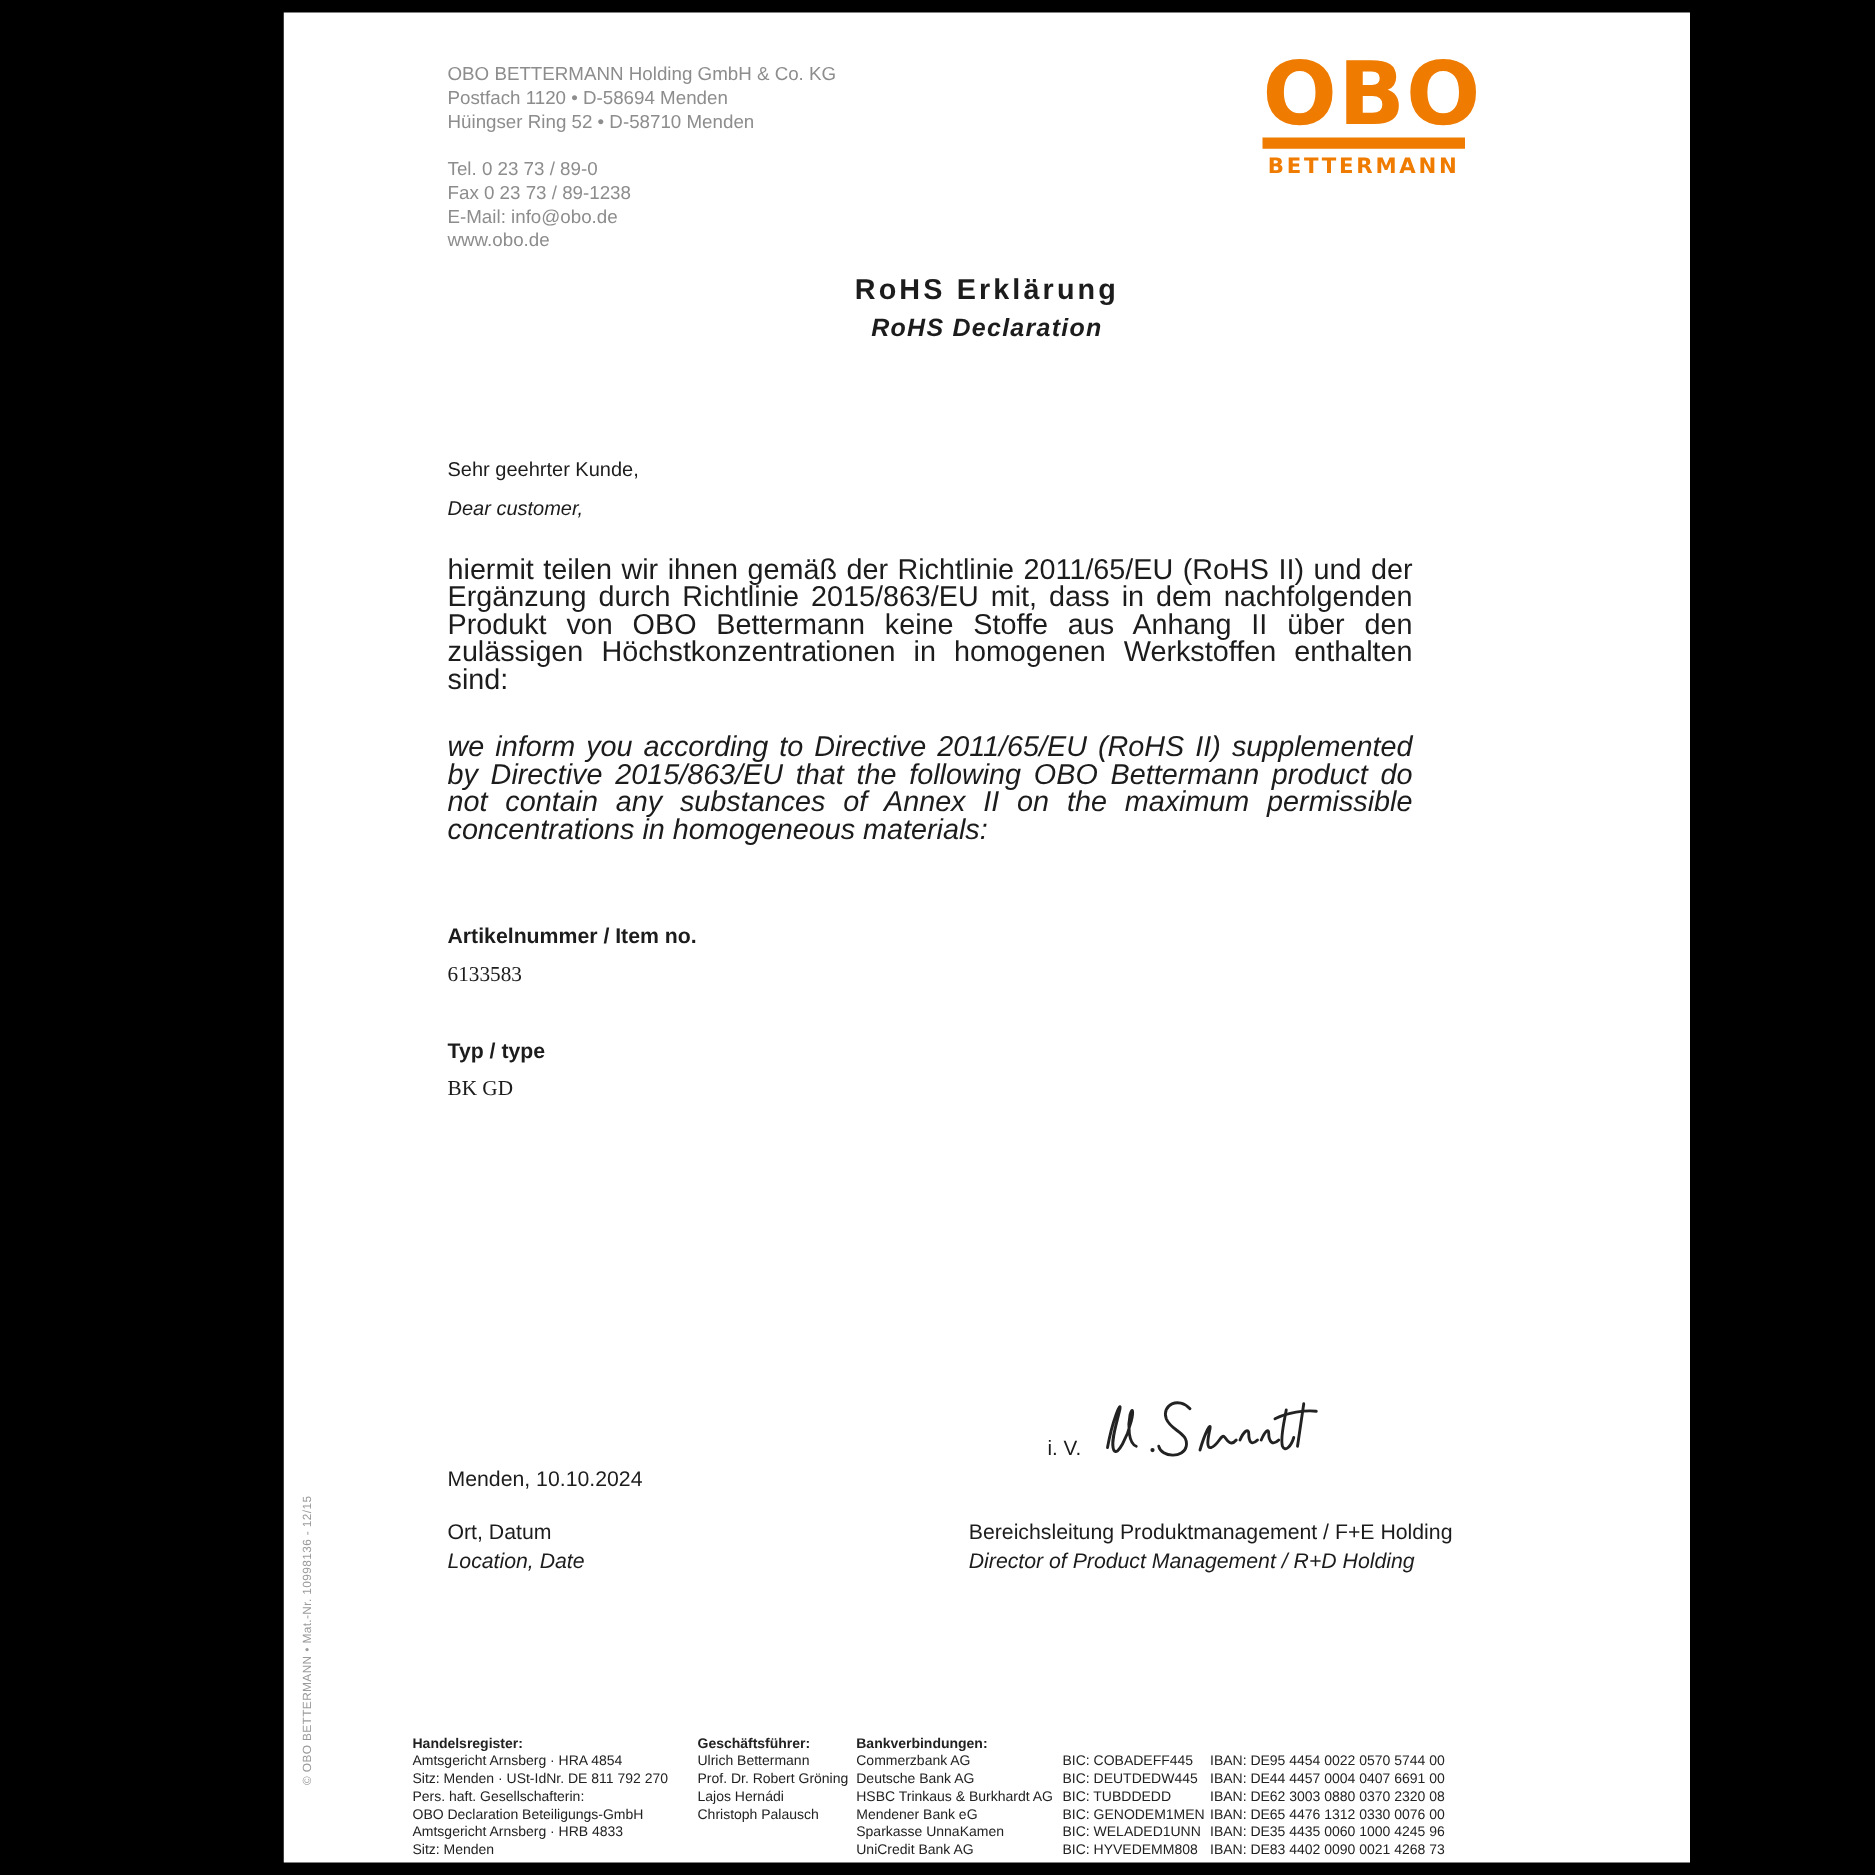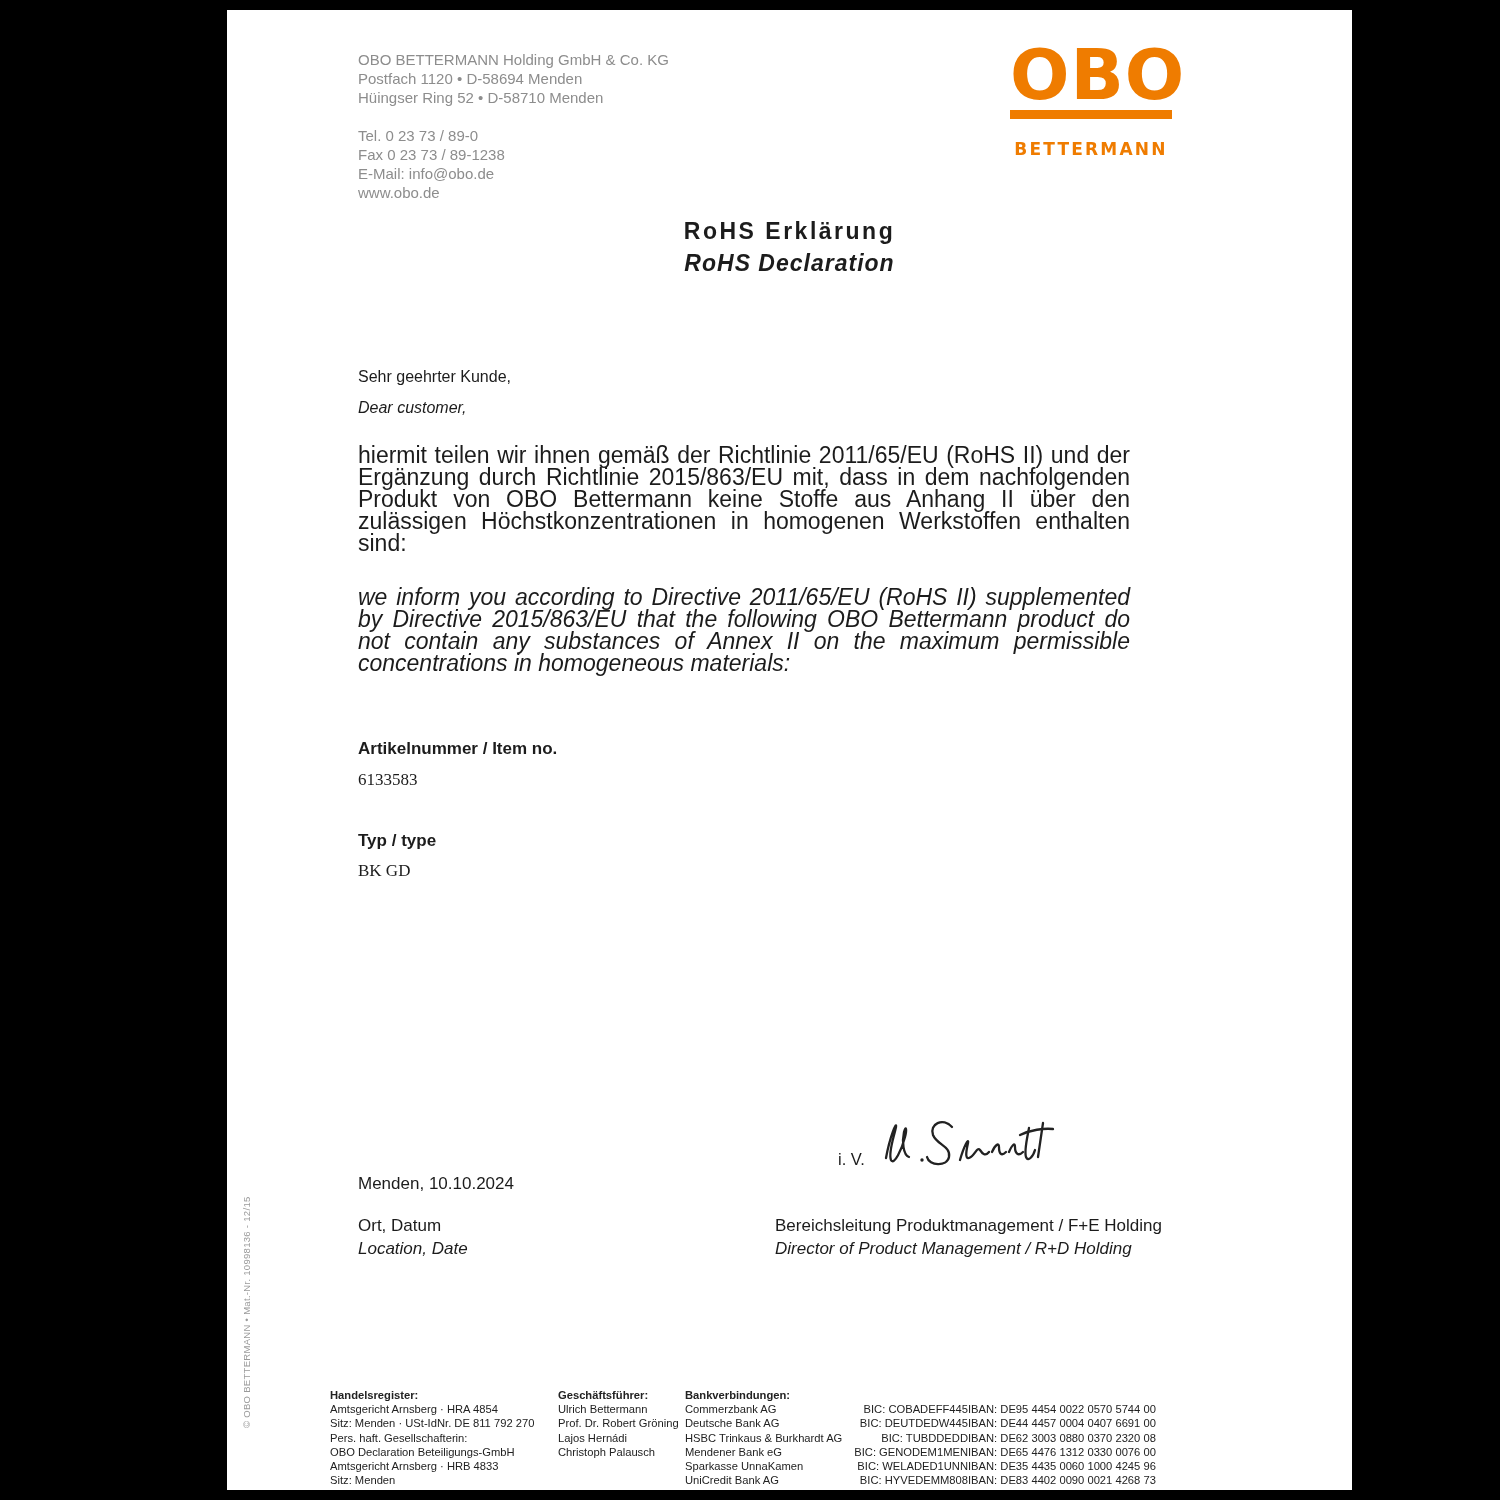--- a/index.html
+++ b/index.html
@@ -23,27 +23,27 @@
 
   
   .logo { left:783px; top:36px; width:162px; text-align:center; }
   .logo-wordmark {
     color:#ef7c00; font-weight:bold; font-size:70px; line-height:58px;
     letter-spacing:1px; font-family:"DejaVu Sans", sans-serif;
   }
   .logo-bar { height:9px; background:#ef7c00; margin-top:6px; }
   .logo-name {
     color:#ef7c00; font-weight:bold; font-size:17px; letter-spacing:2.2px;
-    margin-top:20px; font-family:"DejaVu Sans", sans-serif;
+    margin-top:4px; font-family:"DejaVu Sans", sans-serif;
   }
 
   
   .title-block { left:0; top:205px; width:100%; text-align:center; line-height:32px; }
   .title-de { font-size:23px; font-weight:bold; letter-spacing:2.5px; }
-  .title-en { font-size:23px; font-weight:bold; font-style:italic; letter-spacing:1px; }
+  .title-en { font-size:20px; font-weight:bold; font-style:italic; letter-spacing:1px; }
 
   
   .salutation { left:131px; top:351px; font-size:16px; line-height:31px; }
   .salutation .en { font-style:italic; }
   .para {
     left:131px; width:772px; font-size:23px; line-height:22px;
     text-align:justify; text-align-last:left; text-justify:inter-word;
   }
   .para-de { top:434px; }
   .para-en { top:576px; font-style:italic; }
@@ -65,21 +65,21 @@
   .role-block .en { font-style:italic; }
 
   
   .footer-col { font-size:11.2px; line-height:14.2px; color:#222; }
   .f-head { font-weight:bold; }
   .f-register { left:103px; top:1378px; width:225px; }
   .f-management { left:331px; top:1378px; width:125px; }
   .f-banks { left:458px; top:1378px; width:500px; }
   .bank-row { display:flex; }
   .bank-name { width:165px; }
-  .bank-bic { width:118px;text-align:right; }
+  .bank-bic { width:118px; }
   .bank-iban { flex:1; white-space:nowrap; }
 
   
   .side-note {
     left:14px; top:1418px; transform:rotate(-90deg); transform-origin:0 0;
     font-size:9.5px; color:#9a9a9a; letter-spacing:0.3px; white-space:nowrap;
   }
 </style>
 </head>
 <body>

